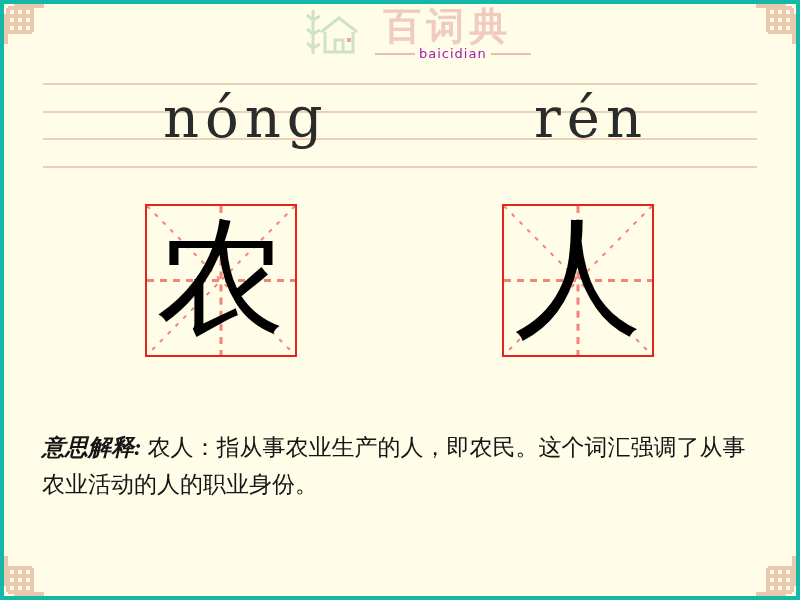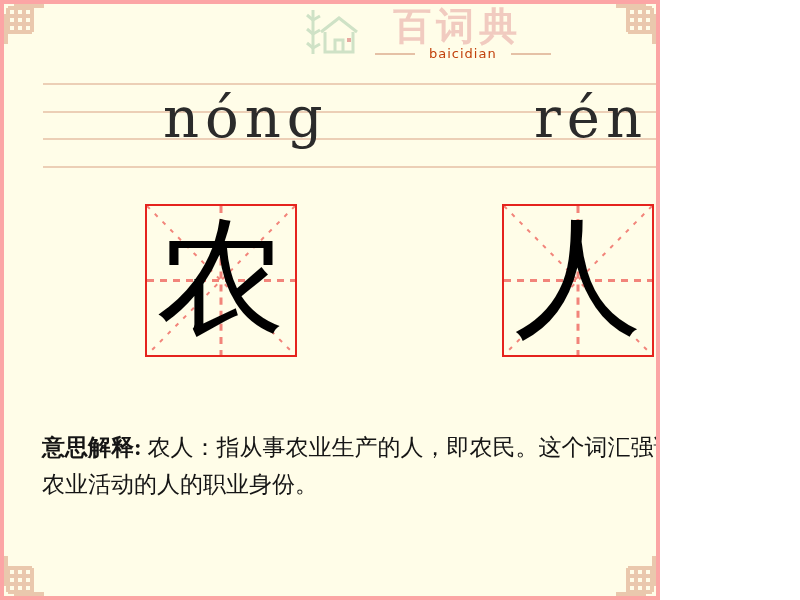--- a/index.html
+++ b/index.html
@@ -1,21 +1,21 @@
 <!DOCTYPE html>
 <html><head>
 <meta charset="utf-8">
 <style>
   html,body{margin:0;padding:0;background:#fff;}
   .page{
     position:relative;
-    width:660px;height:600px;
+    width:800px;height:600px;
     box-sizing:border-box;
     background:#FFFDE8;
-    border:4px solid #fca5a5;
+    border:4px solid #14b8a6;
     overflow:hidden;
     font-family:"Liberation Serif","DejaVu Serif",serif;
   }
   
   .corner{position:absolute;width:42px;height:42px;}
   .corner.tl{top:-2px;left:-2px;}
   .corner.tr{top:-2px;right:-2px;transform:scaleX(-1);}
   .corner.bl{bottom:-2px;left:-2px;transform:scaleY(-1);}
   .corner.br{bottom:-2px;right:-2px;transform:scale(-1,-1);}
   .corner svg{display:block;width:100%;height:100%;}
@@ -25,22 +25,22 @@
   .logo-art{width:56px;height:52px;flex:0 0 auto;}
   .logo-right{display:flex;flex-direction:column;align-items:center;margin-left:4px;}
   .logo-title{
     font-size:38px;font-weight:bold;line-height:40px;
     color:#F1CBC0;letter-spacing:5px;white-space:nowrap;
   }
   .logo-subrow{display:flex;align-items:center;margin-top:1px;margin-left:10px;}
   .logo-line{width:40px;height:2px;background:#E5C1A6;}
   .logo-sub{
     font-family:"DejaVu Sans",sans-serif;
-    font-size:13px;color:#c2410c;letter-spacing:1px;
-    margin:0 14px;line-height:14px;text-align:right;
+    font-size:13px;color:#a21caf;letter-spacing:1px;
+    margin:0 4px;line-height:14px;text-align:right;
   }
 
   
   .guideline{position:absolute;left:39px;width:714px;height:2px;background:#ECCFB6;}
   .gl1{top:79px;} .gl2{top:107px;} .gl3{top:134px;} .gl4{top:162px;}
   .pinyin{
     position:absolute;top:81px;
     font-family:"DejaVu Serif",serif;
     font-size:56px;line-height:normal;
     letter-spacing:6px;color:#2B2B2B;white-space:nowrap;
@@ -63,21 +63,21 @@
     font-size:128px;line-height:1;color:#000;
     font-family:"Liberation Serif","DejaVu Serif",serif;
   }
 
   
   .definition{
     position:absolute;left:38px;top:402px;width:716px;
     font-size:23px;line-height:37px;color:#151515;
     font-family:"Liberation Serif","DejaVu Serif",serif;
   }
-  .definition b{font-weight:bold;}
+  .definition b{font-weight:bold;font-style:italic;}
 </style>
 </head>
 <body>
 
 <div class="page">
 
   <div class="corner tl">
     <svg viewBox="0 0 42 42">
       <g stroke="#EAC8AD" stroke-width="4" fill="none">
         <path d="M12 4 H42"></path>

